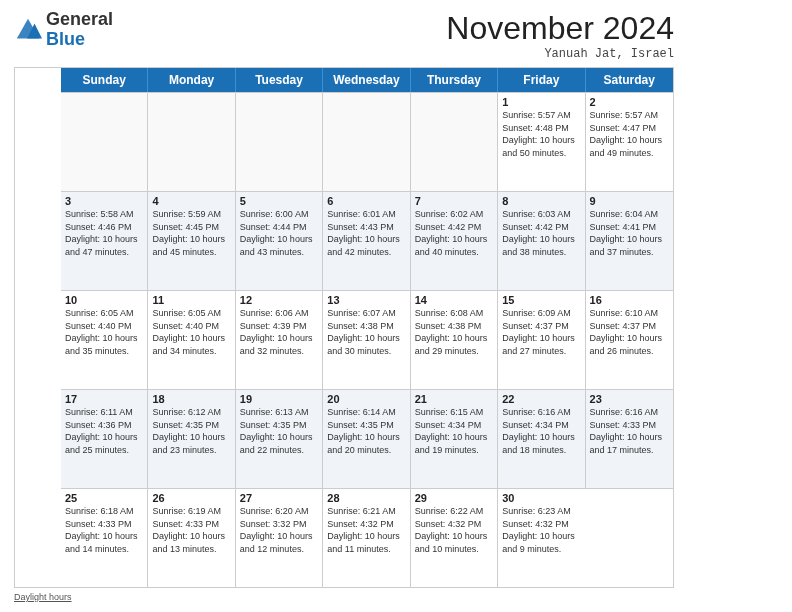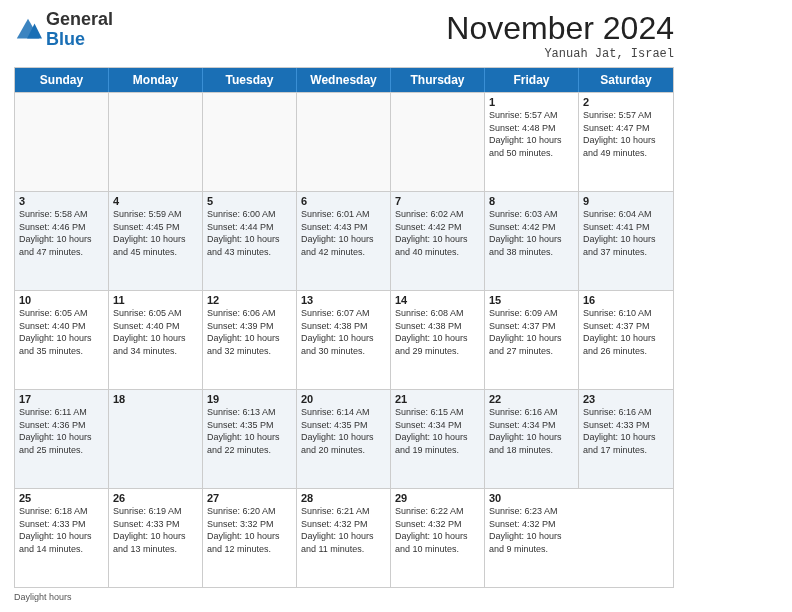--- a/index.html
+++ b/index.html
@@ -51,20 +51,21 @@
     .subtitle {
       font-size: 12px;
       color: #444;
       font-family: Liberation Mono, monospace;
     }
     .calendar {
       flex: 1;
       display: flex;
       flex-direction: column;
       border: 1px solid #ccc;
+      padding-left: 46px;
     }
     .cal-header-row {
       display: grid;
       grid-template-columns: repeat(7, 1fr);
       background: #1a6fb5;
     }
     .cal-header-cell {
       color: #fff;
       font-size: 12px;
       font-weight: bold;
@@ -104,20 +105,21 @@
     }
     .day-info {
       font-size: 9px;
       color: #333;
       line-height: 1.4;
     }
     .footer-note {
       margin-top: 4px;
       font-size: 9px;
       color: #555;
+      text-decoration: underline;
     }
   </style>
 </head>
 <body>
 
 <div class="container">
   <div class="header">
     <div class="logo">
       <svg class="logo-icon" viewBox="0 0 30 30">
         <polygon points="15,3 27,24 3,24" fill="#1a6fb5" opacity="0.85"></polygon>
@@ -271,20 +273,24 @@
         <div class="cal-row">
           <div class="cal-cell alt">
             <div class="day-num">17</div>
             <div class="day-info">Sunrise: 6:11 AM
 Sunset: 4:36 PM
 Daylight: 10 hours
 and 25 minutes.</div>
           </div>
           <div class="cal-cell alt">
             <div class="day-num">18</div>
+            <div class="day-info">Sunrise: 6:12 AM
+Sunset: 4:35 PM
+Daylight: 10 hours
+and 23 minutes.</div>
           </div>
           <div class="cal-cell alt">
             <div class="day-num">19</div>
             <div class="day-info">Sunrise: 6:13 AM
 Sunset: 4:35 PM
 Daylight: 10 hours
 and 22 minutes.</div>
           </div>
           <div class="cal-cell alt">
             <div class="day-num">20</div>

